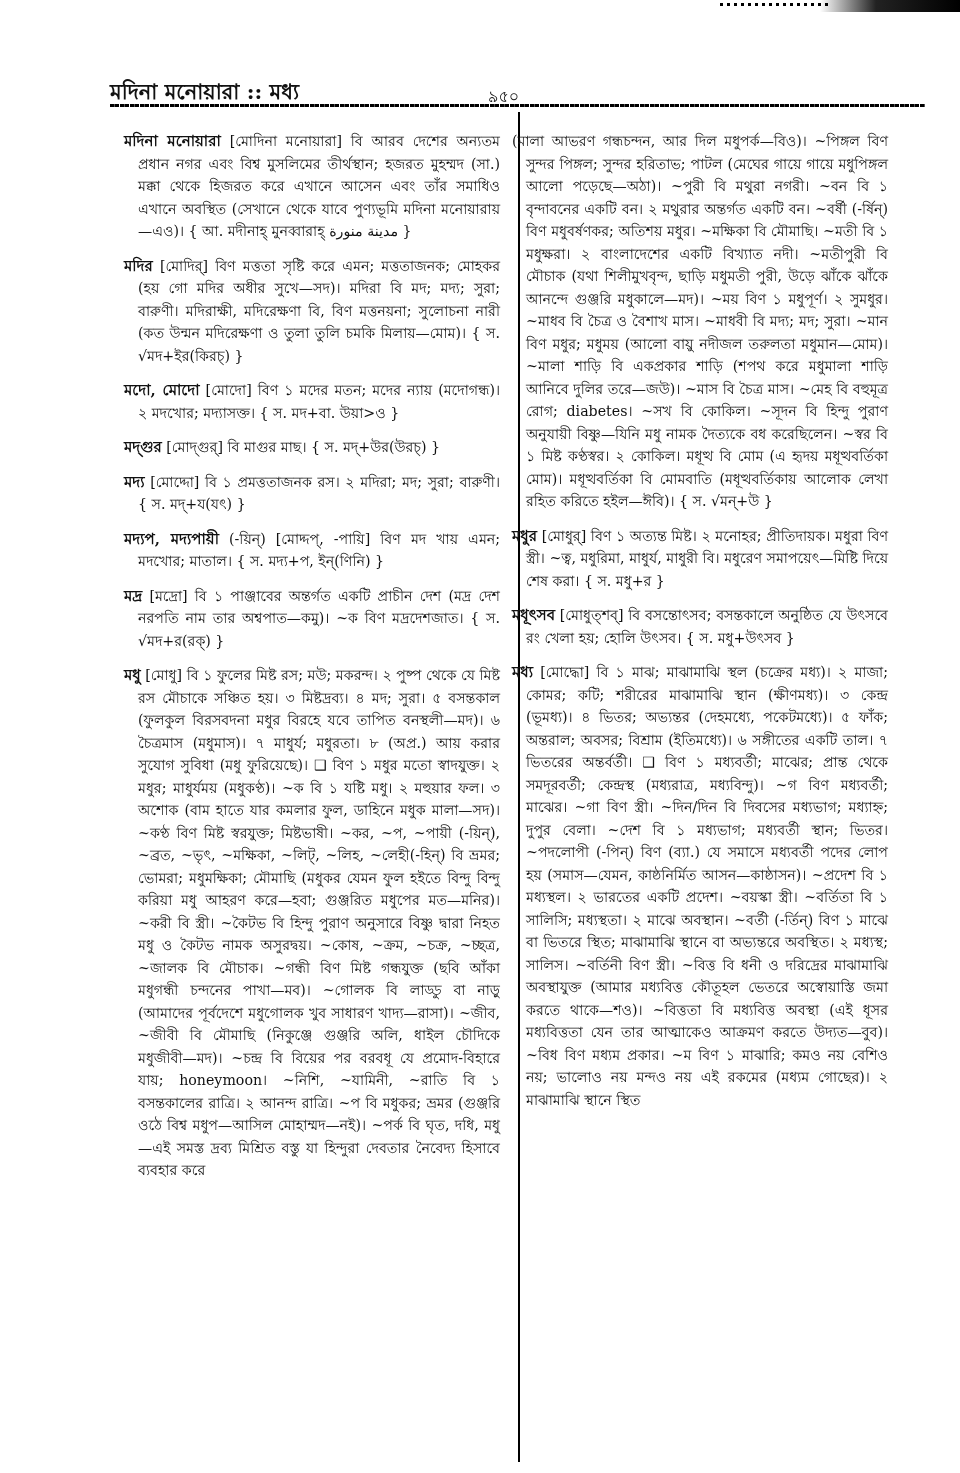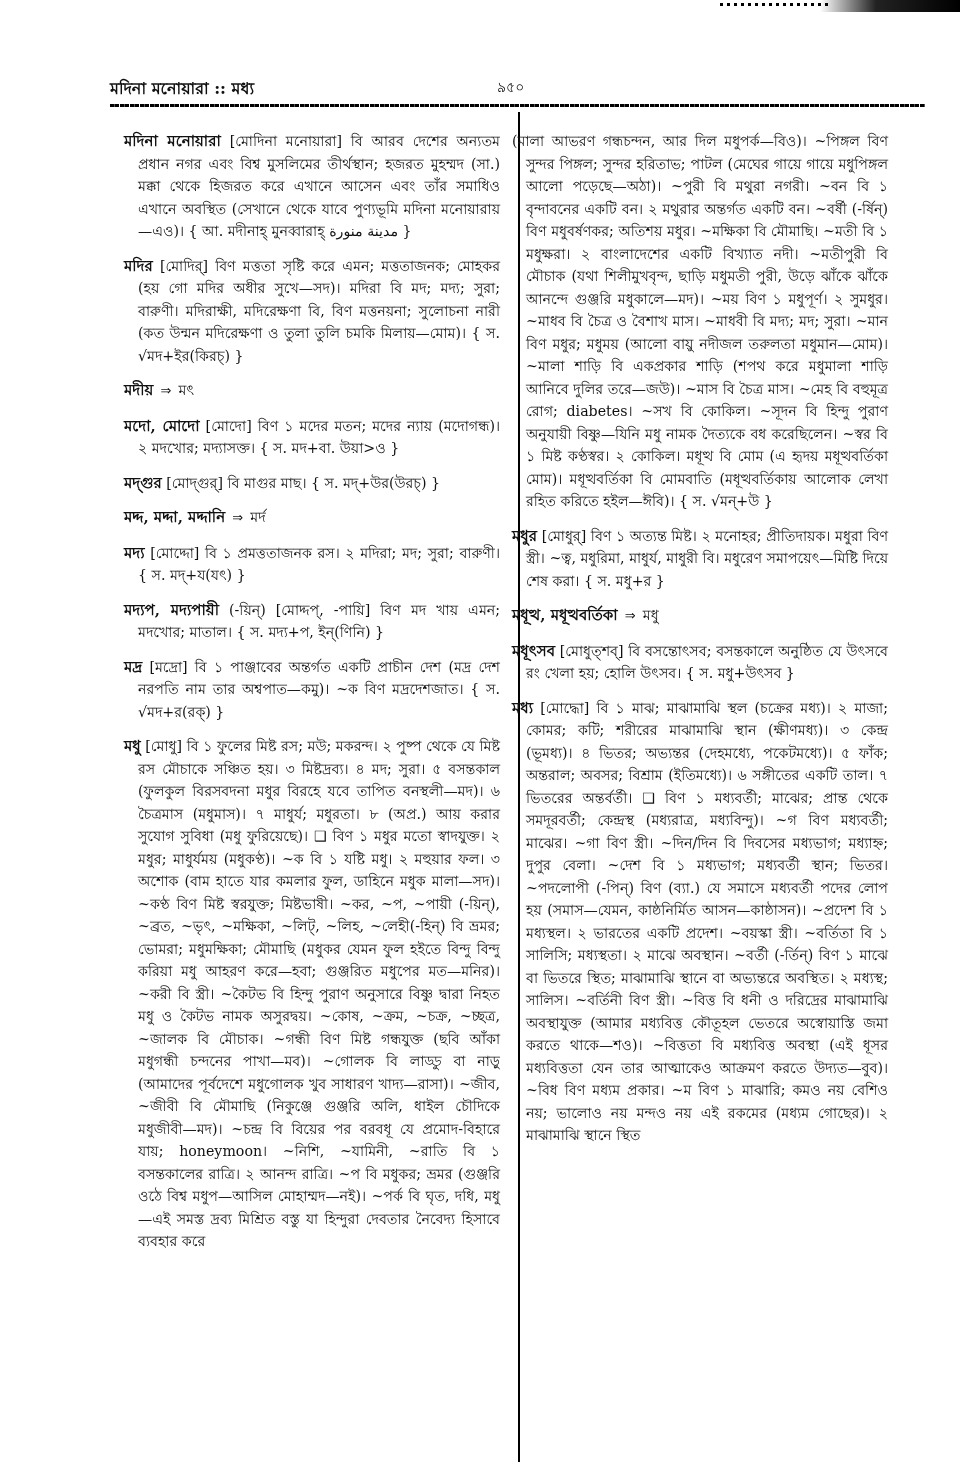--- a/index.html
+++ b/index.html
@@ -12,24 +12,24 @@
     background: linear-gradient(90deg, transparent 0%, #222 40%, #000 100%);
   }
   .scan-mark2 {
     position: absolute; top: 3px; right: 130px; width: 110px; height: 3px;
     background: repeating-linear-gradient(90deg, #000 0 3px, transparent 3px 7px);
   }
   .header {
     position: absolute; left: 110px; top: 76px; width: 815px; height: 22px;
   }
   .running-head {
-    position: absolute; left: 0; top: 0; font-weight: bold; font-size: 16px;
+    position: absolute; left: 0; top: 0; font-weight: bold; font-size: 21px;
   }
   .page-number {
-    position: absolute; left: 378px; top: 0; font-size: 14px; margin-left: 9px;
+    position: absolute; left: 378px; top: 8px; font-size: 16px;
   }
   .header-rule {
     position: absolute; left: 110px; top: 104px; width: 815px; height: 3px;
     background: repeating-linear-gradient(90deg, #000 0 4px, #555 4px 5px, #000 5px 9px, transparent 9px 10px);
   }
   .column {
     position: absolute; top: 118px; width: 400px;
     font-size: 14.2px; line-height: 22.5px; text-align: justify;
   }
   .col-left { left: 112px; }
@@ -51,29 +51,26 @@
 
 <div class="header">
   <span class="running-head">মদিনা মনোয়ারা :: মধ্য</span>
   <span class="page-number">৯৫০</span>
 </div>
 <div class="header-rule"></div>
 
 <div class="column col-left" id="col-left">
     <p class="entry"><span class="hw">মদিনা মনোয়ারা</span><span class="pron"> [মোদিনা মনোয়ারা] </span><span class="def">বি আরব দেশের অন্যতম প্রধান নগর এবং বিশ্ব মুসলিমের তীর্থস্থান; হজরত মুহম্মদ (সা.) মক্কা থেকে হিজরত করে এখানে আসেন এবং তাঁর সমাধিও এখানে অবস্থিত (সেখানে থেকে যাবে পুণ্যভূমি মদিনা মনোয়ারায়—এও)। { আ. মদীনাহ্ মুনব্বারাহ্ مدينة منورة }</span></p>
     <p class="entry"><span class="hw">মদির</span><span class="pron"> [মোদির্] </span><span class="def">বিণ মত্ততা সৃষ্টি করে এমন; মত্ততাজনক; মোহকর (হয় গো মদির অধীর সুখে—সদ)। মদিরা বি মদ; মদ্য; সুরা; বারুণী। মদিরাক্ষী, মদিরেক্ষণা বি, বিণ মত্তনয়না; সুলোচনা নারী (কত উন্মন মদিরেক্ষণা ও তুলা তুলি চমকি মিলায়—মোম)। { স. √মদ+ইর(কিরচ্) }</span></p>
-    <p class="entry"><span class="hw">মদীয়</span><span class="arrow"> ⇒ </span><span class="def">মৎ</span></p>
     <p class="entry"><span class="hw">মদো, মোদো</span><span class="pron"> [মোদো] </span><span class="def">বিণ ১ মদের মতন; মদের ন্যায় (মদোগন্ধ)। ২ মদখোর; মদ্যাসক্ত। { স. মদ+বা. উয়া&gt;ও }</span></p>
     <p class="entry"><span class="hw">মদ্গুর</span><span class="pron"> [মোদ্গুর্] </span><span class="def">বি মাগুর মাছ। { স. মদ্+উর(উরচ্) }</span></p>
-    <p class="entry"><span class="hw">মদ্দ, মদ্দা, মদ্দানি</span><span class="arrow"> ⇒ </span><span class="def">মর্দ</span></p>
     <p class="entry"><span class="hw">মদ্য</span><span class="pron"> [মোদ্দো] </span><span class="def">বি ১ প্রমত্ততাজনক রস। ২ মদিরা; মদ; সুরা; বারুণী। { স. মদ্+য(যৎ) }</span></p>
     <p class="entry"><span class="hw">মদ্যপ, মদ্যপায়ী</span><span class="pron"> (-য়িন্) [মোদ্দপ্, -পায়ি] </span><span class="def">বিণ মদ খায় এমন; মদখোর; মাতাল। { স. মদ্য+প, ইন্(ণিনি) }</span></p>
     <p class="entry"><span class="hw">মদ্র</span><span class="pron"> [মদ্রো] </span><span class="def">বি ১ পাঞ্জাবের অন্তর্গত একটি প্রাচীন দেশ (মদ্র দেশ নরপতি নাম তার অশ্বপাত—কমু)। ~ক বিণ মদ্রদেশজাত। { স. √মদ+র(রক্) }</span></p>
     <p class="entry"><span class="hw">মধু</span><span class="pron"> [মোধু] </span><span class="def">বি ১ ফুলের মিষ্ট রস; মউ; মকরন্দ। ২ পুষ্প থেকে যে মিষ্ট রস মৌচাকে সঞ্চিত হয়। ৩ মিষ্টদ্রব্য। ৪ মদ; সুরা। ৫ বসন্তকাল (ফুলকুল বিরসবদনা মধুর বিরহে যবে তাপিত বনস্থলী—মদ)। ৬ চৈত্রমাস (মধুমাস)। ৭ মাধুর্য; মধুরতা। ৮ (অপ্র.) আয় করার সুযোগ সুবিধা (মধু ফুরিয়েছে)। ❑ বিণ ১ মধুর মতো স্বাদযুক্ত। ২ মধুর; মাধুর্যময় (মধুকণ্ঠ)। ~ক বি ১ যষ্টি মধু। ২ মহুয়ার ফল। ৩ অশোক (বাম হাতে যার কমলার ফুল, ডাহিনে মধুক মালা—সদ)। ~কণ্ঠ বিণ মিষ্ট স্বরযুক্ত; মিষ্টভাষী। ~কর, ~প, ~পায়ী (-য়িন্), ~ব্রত, ~ভৃৎ, ~মক্ষিকা, ~লিট্, ~লিহ, ~লেহী(-হিন্) বি ভ্রমর; ভোমরা; মধুমক্ষিকা; মৌমাছি (মধুকর যেমন ফুল হইতে বিন্দু বিন্দু করিয়া মধু আহরণ করে—হবা; গুঞ্জরিত মধুপের মত—মনির)। ~করী বি স্ত্রী। ~কৈটভ বি হিন্দু পুরাণ অনুসারে বিষ্ণু দ্বারা নিহত মধু ও কৈটভ নামক অসুরদ্বয়। ~কোষ, ~ক্রম, ~চক্র, ~চ্ছত্র, ~জালক বি মৌচাক। ~গন্ধী বিণ মিষ্ট গন্ধযুক্ত (ছবি আঁকা মধুগন্ধী চন্দনের পাখা—মব)। ~গোলক বি লাড্ডু বা নাড়ু (আমাদের পূর্বদেশে মধুগোলক খুব সাধারণ খাদ্য—রাসা)। ~জীব, ~জীবী বি মৌমাছি (নিকুঞ্জে গুঞ্জরি অলি, ধাইল চৌদিকে মধুজীবী—মদ)। ~চন্দ্র বি বিয়ের পর বরবধূ যে প্রমোদ-বিহারে যায়; honeymoon। ~নিশি, ~যামিনী, ~রাতি বি ১ বসন্তকালের রাত্রি। ২ আনন্দ রাত্রি। ~প বি মধুকর; ভ্রমর (গুঞ্জরি ওঠে বিশ্ব মধুপ—আসিল মোহাম্মদ—নই)। ~পর্ক বি ঘৃত, দধি, মধু—এই সমস্ত দ্রব্য মিশ্রিত বস্তু যা হিন্দুরা দেবতার নৈবেদ্য হিসাবে ব্যবহার করে</span></p>
   </div>
 <div class="divider"></div>
 <div class="column col-right" id="col-right">
     <p class="entry"><span class="def">(মালা আভরণ গন্ধচন্দন, আর দিল মধুপর্ক—বিও)। ~পিঙ্গল বিণ সুন্দর পিঙ্গল; সুন্দর হরিতাভ; পাটল (মেঘের গায়ে গায়ে মধুপিঙ্গল আলো পড়েছে—অঠা)। ~পুরী বি মথুরা নগরী। ~বন বি ১ বৃন্দাবনের একটি বন। ২ মথুরার অন্তর্গত একটি বন। ~বর্ষী (-র্ষিন্) বিণ মধুবর্ষণকর; অতিশয় মধুর। ~মক্ষিকা বি মৌমাছি। ~মতী বি ১ মধুক্ষরা। ২ বাংলাদেশের একটি বিখ্যাত নদী। ~মতীপুরী বি মৌচাক (যথা শিলীমুখবৃন্দ, ছাড়ি মধুমতী পুরী, উড়ে ঝাঁকে ঝাঁকে আনন্দে গুঞ্জরি মধুকালে—মদ)। ~ময় বিণ ১ মধুপূর্ণ। ২ সুমধুর। ~মাধব বি চৈত্র ও বৈশাখ মাস। ~মাধবী বি মদ্য; মদ; সুরা। ~মান বিণ মধুর; মধুময় (আলো বায়ু নদীজল তরুলতা মধুমান—মোম)। ~মালা শাড়ি বি একপ্রকার শাড়ি (শপথ করে মধুমালা শাড়ি আনিবে দুলির তরে—জউ)। ~মাস বি চৈত্র মাস। ~মেহ বি বহুমূত্র রোগ; diabetes। ~সখ বি কোকিল। ~সূদন বি হিন্দু পুরাণ অনুযায়ী বিষ্ণু—যিনি মধু নামক দৈত্যকে বধ করেছিলেন। ~স্বর বি ১ মিষ্ট কণ্ঠস্বর। ২ কোকিল। মধূত্থ বি মোম (এ হৃদয় মধূত্থবর্তিকা মোম)। মধূত্থবর্তিকা বি মোমবাতি (মধূত্থবর্তিকায় আলোক লেখা রহিত করিতে হইল—ঈবি)। { স. √মন্+উ }</span></p>
     <p class="entry"><span class="hw">মধুর</span><span class="pron"> [মোধুর্] </span><span class="def">বিণ ১ অত্যন্ত মিষ্ট। ২ মনোহর; প্রীতিদায়ক। মধুরা বিণ স্ত্রী। ~ত্ব, মধুরিমা, মাধুর্য, মাধুরী বি। মধুরেণ সমাপয়েৎ—মিষ্টি দিয়ে শেষ করা। { স. মধু+র }</span></p>
-    <p class="entry"><span class="hw">মধূত্থ, মধূত্থবর্তিকা</span><span class="arrow"> ⇒ </span><span class="def">মধু</span></p>
     <p class="entry"><span class="hw">মধূৎসব</span><span class="pron"> [মোধুত্শব্] </span><span class="def">বি বসন্তোৎসব; বসন্তকালে অনুষ্ঠিত যে উৎসবে রং খেলা হয়; হোলি উৎসব। { স. মধু+উৎসব }</span></p>
     <p class="entry"><span class="hw">মধ্য</span><span class="pron"> [মোদ্ধো] </span><span class="def">বি ১ মাঝ; মাঝামাঝি স্থল (চক্রের মধ্য)। ২ মাজা; কোমর; কটি; শরীরের মাঝামাঝি স্থান (ক্ষীণমধ্য)। ৩ কেন্দ্র (ভূমধ্য)। ৪ ভিতর; অভ্যন্তর (দেহমধ্যে, পকেটমধ্যে)। ৫ ফাঁক; অন্তরাল; অবসর; বিশ্রাম (ইতিমধ্যে)। ৬ সঙ্গীতের একটি তাল। ৭ ভিতরের অন্তর্বর্তী। ❑ বিণ ১ মধ্যবর্তী; মাঝের; প্রান্ত থেকে সমদূরবর্তী; কেন্দ্রস্থ (মধ্যরাত্র, মধ্যবিন্দু)। ~গ বিণ মধ্যবর্তী; মাঝের। ~গা বিণ স্ত্রী। ~দিন/দিন বি দিবসের মধ্যভাগ; মধ্যাহ্ন; দুপুর বেলা। ~দেশ বি ১ মধ্যভাগ; মধ্যবর্তী স্থান; ভিতর। ~পদলোপী (-পিন্) বিণ (ব্যা.) যে সমাসে মধ্যবর্তী পদের লোপ হয় (সমাস—যেমন, কাষ্ঠনির্মিত আসন—কাষ্ঠাসন)। ~প্রদেশ বি ১ মধ্যস্থল। ২ ভারতের একটি প্রদেশ। ~বয়স্কা স্ত্রী। ~বর্তিতা বি ১ সালিসি; মধ্যস্থতা। ২ মাঝে অবস্থান। ~বর্তী (-র্তিন্) বিণ ১ মাঝে বা ভিতরে স্থিত; মাঝামাঝি স্থানে বা অভ্যন্তরে অবস্থিত। ২ মধ্যস্থ; সালিস। ~বর্তিনী বিণ স্ত্রী। ~বিত্ত বি ধনী ও দরিদ্রের মাঝামাঝি অবস্থাযুক্ত (আমার মধ্যবিত্ত কৌতূহল ভেতরে অস্বোয়াস্তি জমা করতে থাকে—শও)। ~বিত্ততা বি মধ্যবিত্ত অবস্থা (এই ধূসর মধ্যবিত্ততা যেন তার আত্মাকেও আক্রমণ করতে উদ্যত—বুব)। ~বিধ বিণ মধ্যম প্রকার। ~ম বিণ ১ মাঝারি; কমও নয় বেশিও নয়; ভালোও নয় মন্দও নয় এই রকমের (মধ্যম গোছের)। ২ মাঝামাঝি স্থানে স্থিত</span></p>
   </div>
 
 </body></html>

